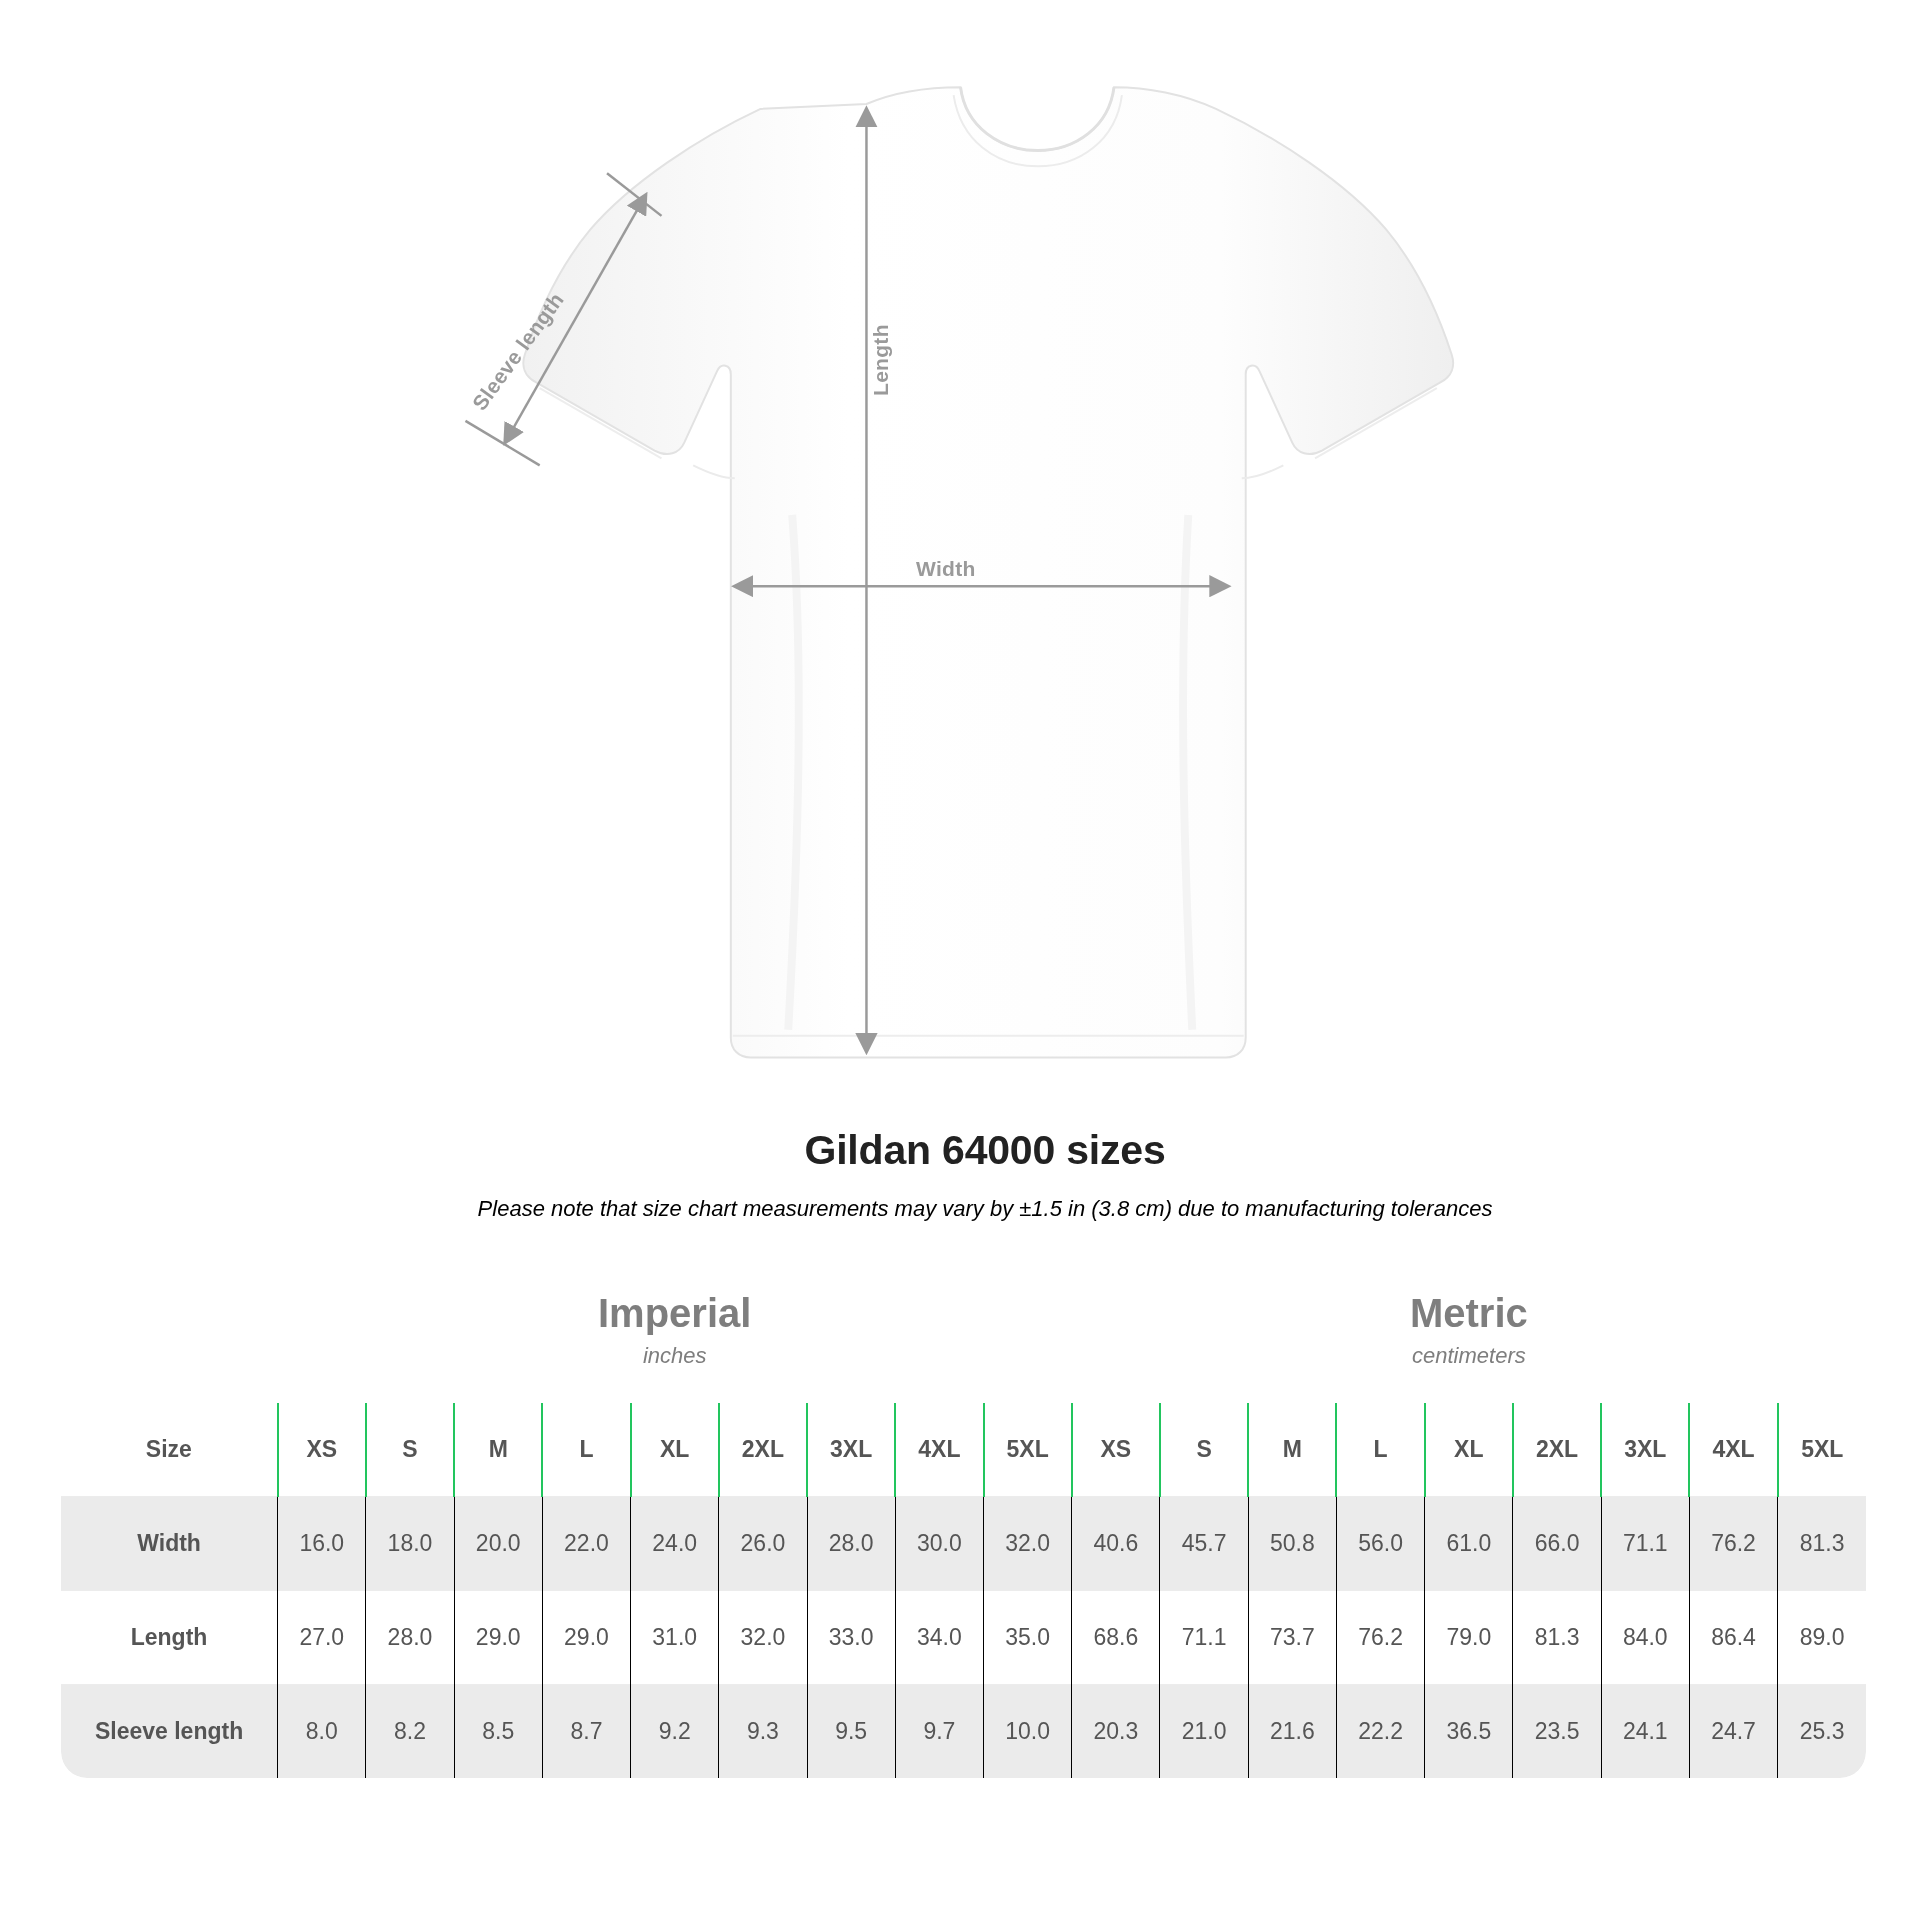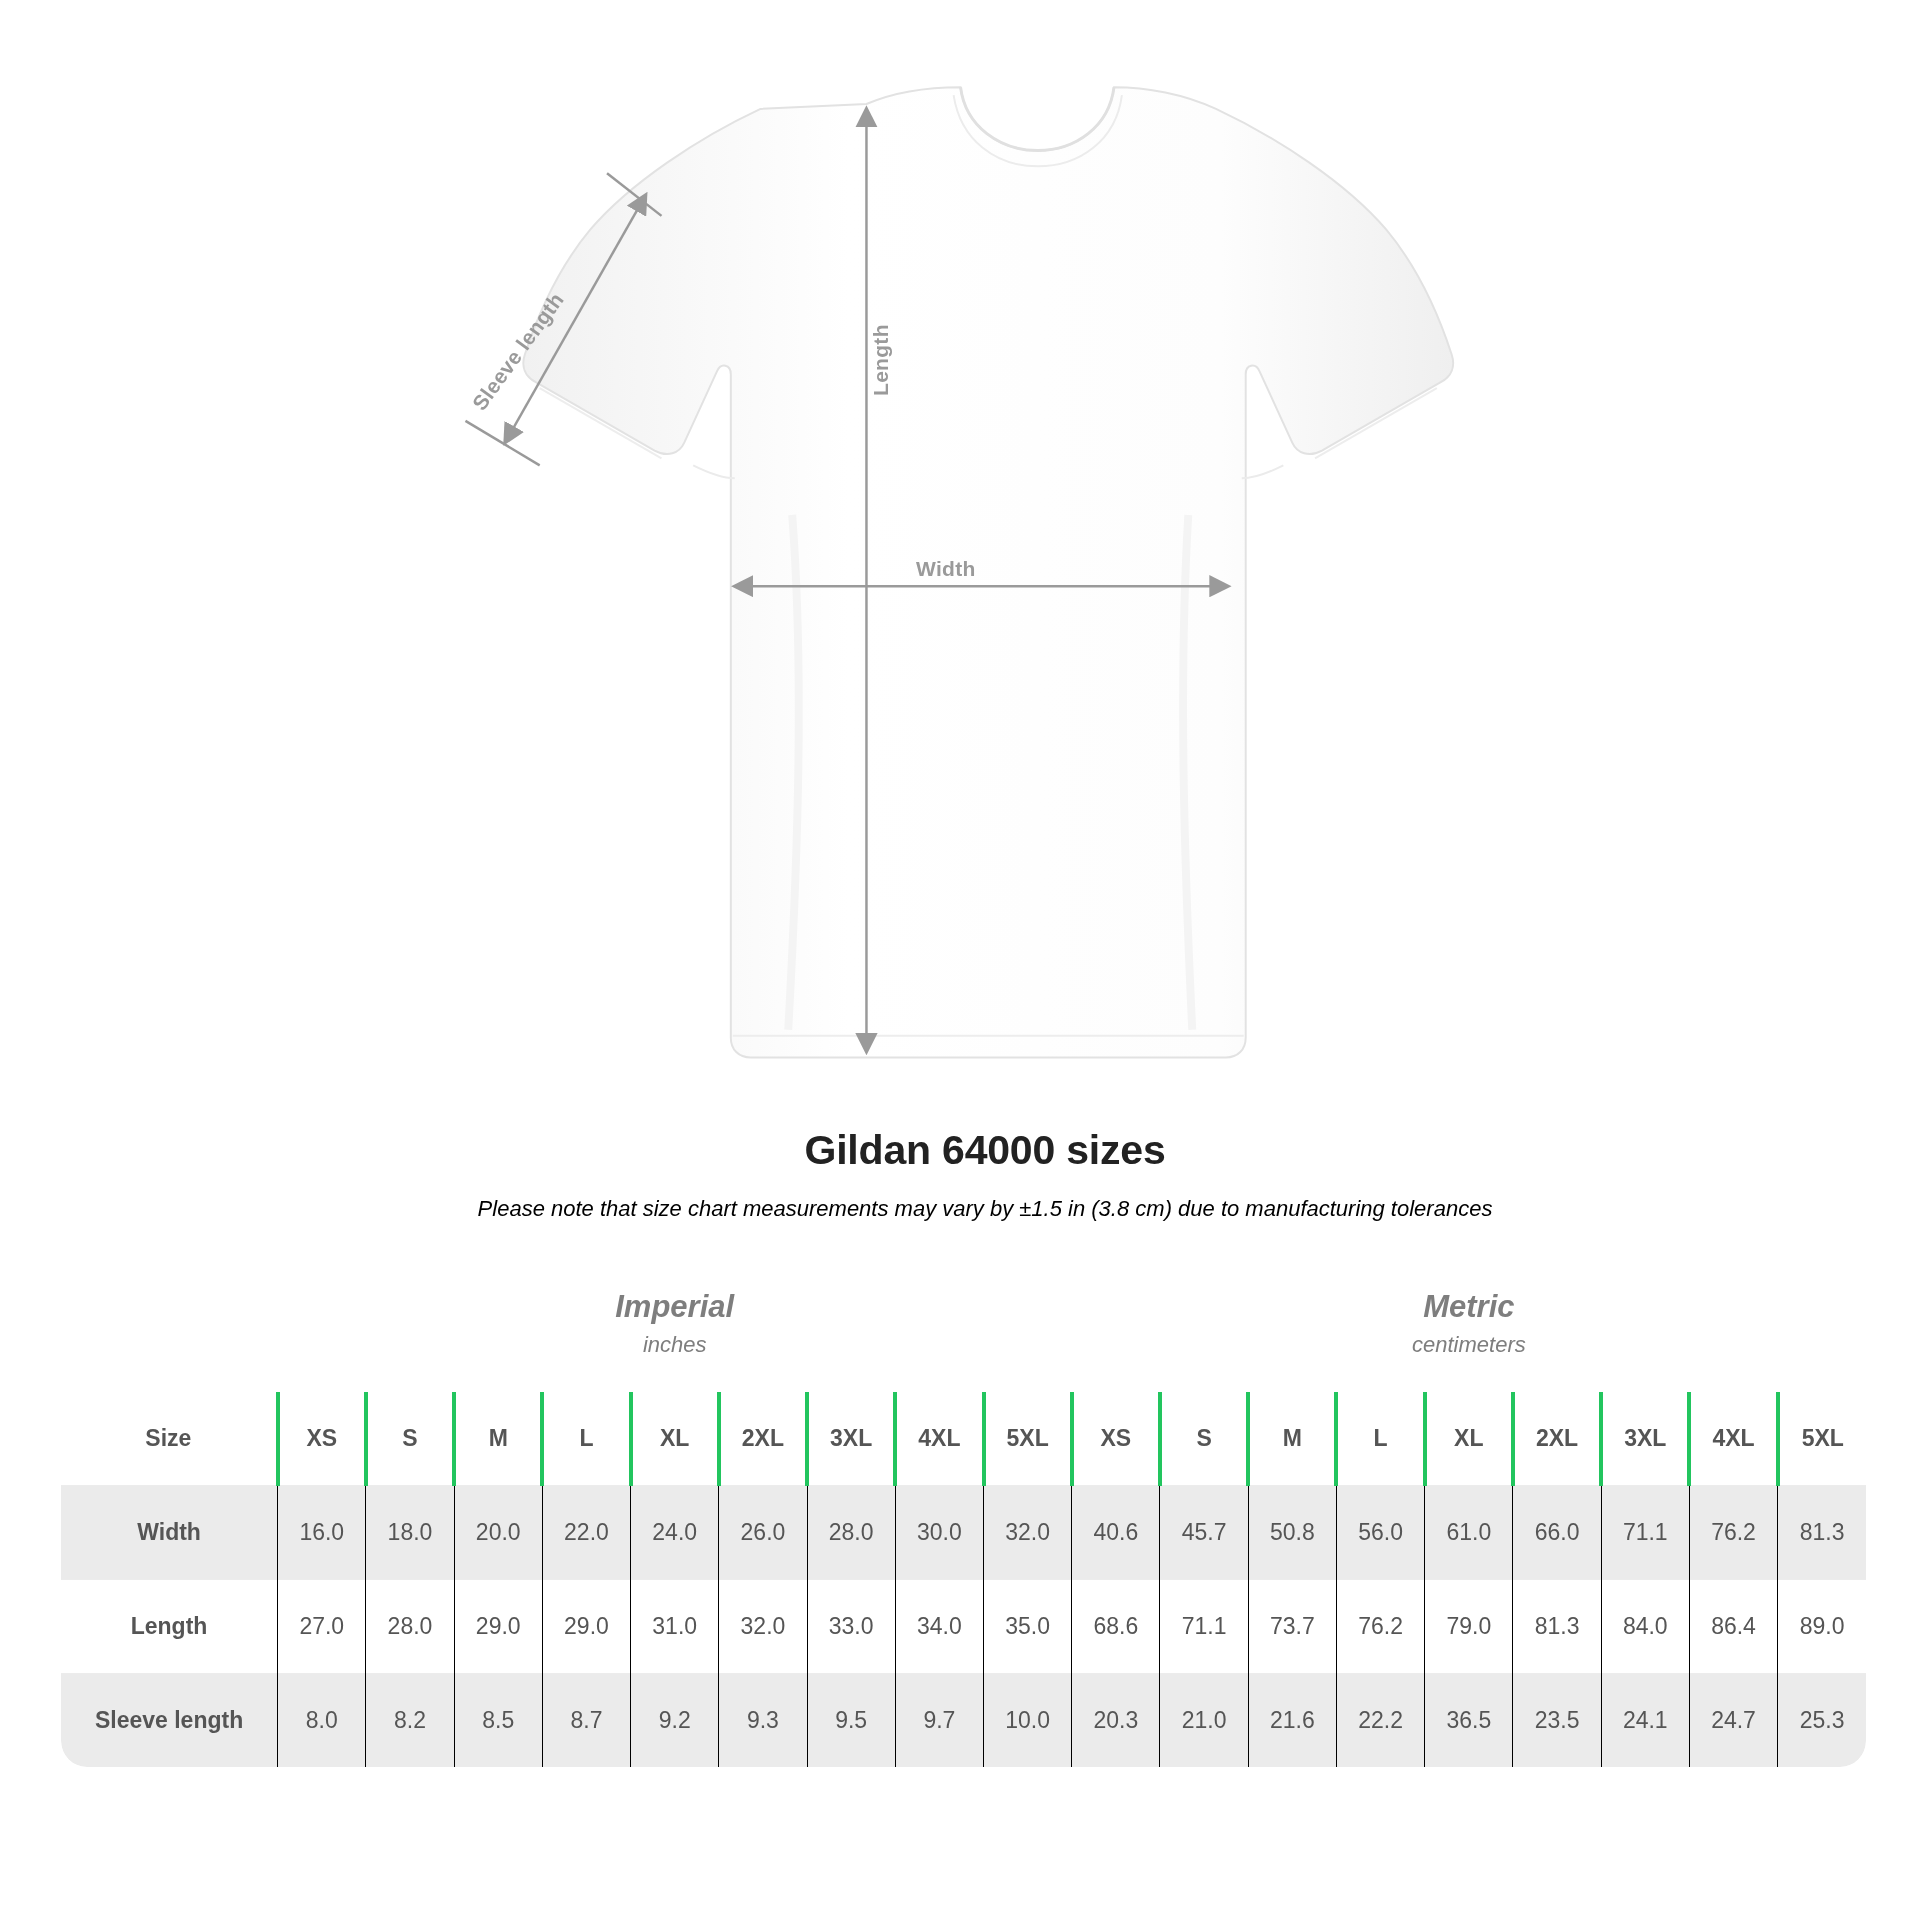--- a/index.html
+++ b/index.html
@@ -93,38 +93,37 @@
     vertical-align: middle;
     font-size: 23px;
     color: #555555;
     background: #ffffff;
   }
   .unit-row td {
     background: #ebebeb;
     padding: 30px 0 30px 0;
   }
   .unit-name {
-    font-size: 31px;
-    font-weight: bold;
-    font-style: italic;
+    font-size: 40px;
+    font-weight: bold;
     color: #7e7e7e;
     line-height: 1.25;
   }
   .unit-sub {
     font-size: 22px;
     font-style: italic;
     color: #7e7e7e;
     line-height: 1.6;
   }
   .head-row td {
     height: 91px;
     font-weight: bold;
     color: #6f6f6f;
     font-size: 25px;
-    border-left: 4px solid #22c55e;
+    border-left: 2px solid #22c55e;
   }
   .head-row td:first-child { border-left: none; }
   .data-row td {
     height: 91px;
     border-left: 1px solid #000000;
     border-top: 1px solid #ececec;
     color: #5a5a5a;
     font-size: 24px;
   }
   .data-row td:first-child { border-left: none; }

